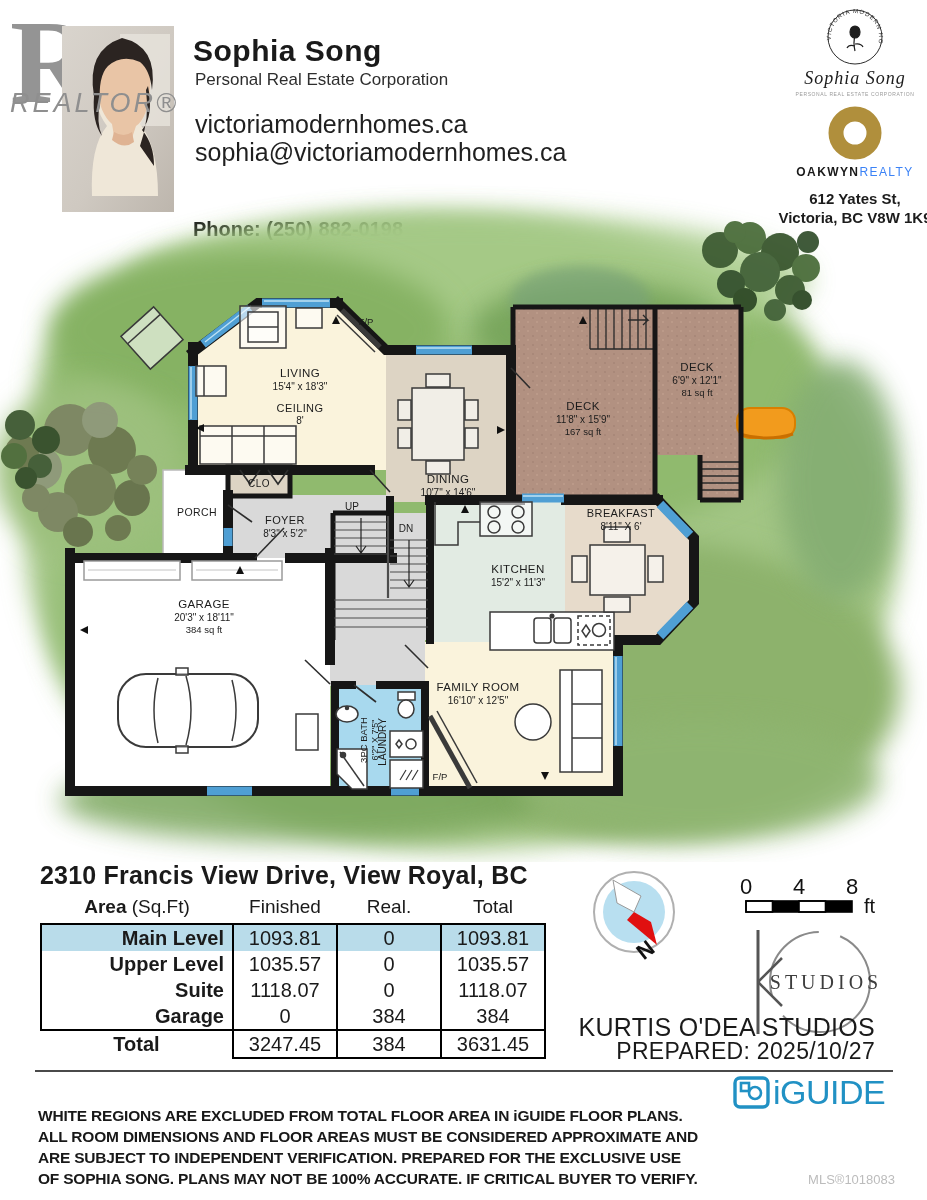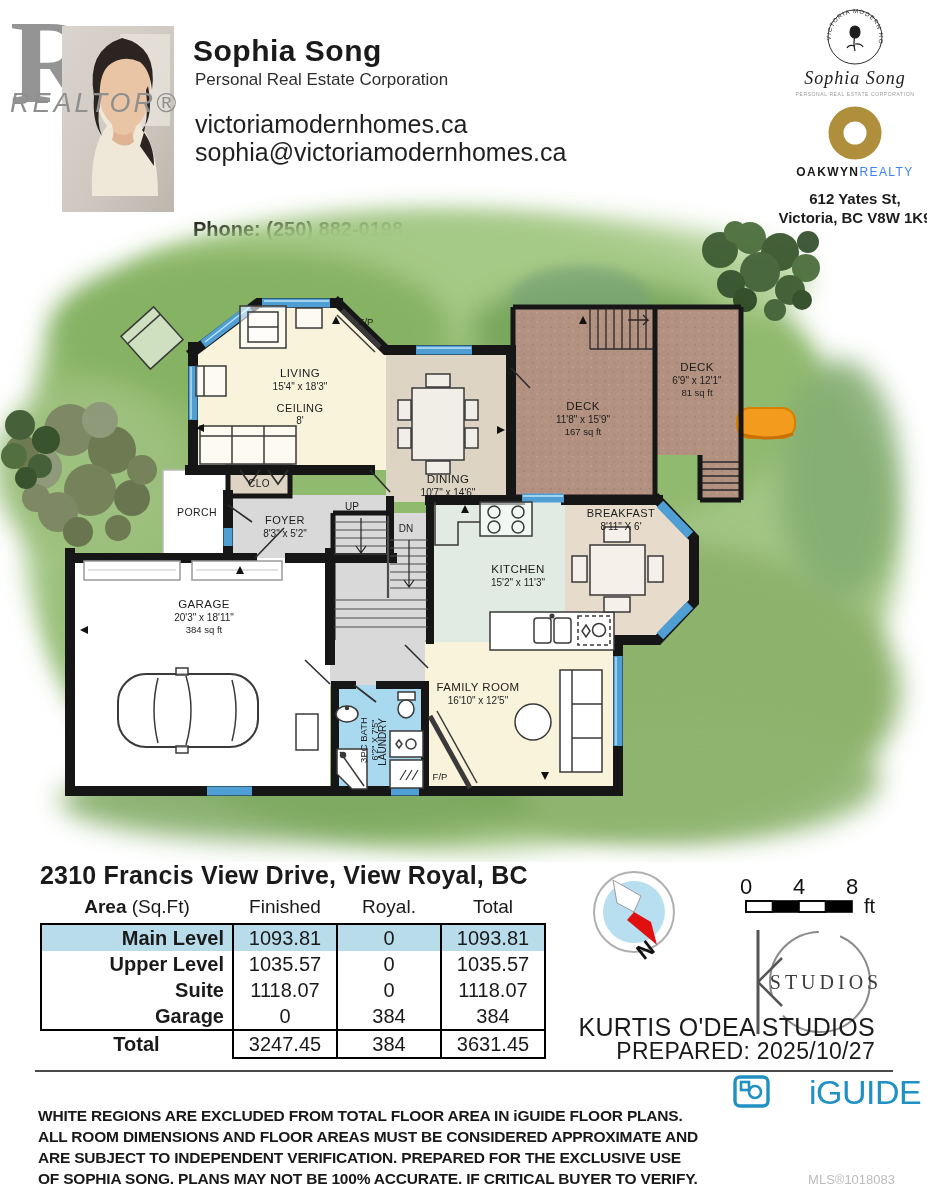--- a/index.html
+++ b/index.html
@@ -431,21 +431,21 @@
     </g>
   </svg>
 
   <div class="abs prop-address" style="left:40px;top:861px;">2310 Francis View Drive, View Royal, BC</div>
 
   <table class="area-table abs" style="left:40px;top:896px;">
     <thead>
       <tr>
         <th><b>Area</b><span> (Sq.Ft)</span></th>
         <th>Finished</th>
-        <th>Royal.</th>
+        <th>Real.</th>
         <th>Total</th>
       </tr>
     </thead>
     <tbody class="blk">
       <tr class="hl">
         <td class="lbl">Main Level</td>
         <td class="num">1093.81</td>
         <td class="num">0</td>
         <td class="num">1093.81</td>
       </tr>
@@ -510,21 +510,21 @@
 
   <div class="abs divider" style="left:35px;top:1070px;"></div>
 
   <div class="abs disc" style="left:38px;top:1080px;width:670px;">
     <div>WHITE REGIONS ARE EXCLUDED FROM TOTAL FLOOR AREA IN iGUIDE FLOOR PLANS.</div>
     <div>ALL ROOM DIMENSIONS AND FLOOR AREAS MUST BE CONSIDERED APPROXIMATE AND</div>
     <div>ARE SUBJECT TO INDEPENDENT VERIFICATION. PREPARED FOR THE EXCLUSIVE USE</div>
     <div>OF SOPHIA SONG. PLANS MAY NOT BE 100% ACCURATE. IF CRITICAL BUYER TO VERIFY.</div>
   </div>
 
-  <div class="abs" style="left:733px;top:1073px;display:flex;gap:36px;">
+  <div class="abs" style="left:733px;top:1073px;display:flex;align-items:center;">
     <svg width="40" height="38" viewBox="0 0 40 38">
       <rect x="2" y="4" width="33" height="29" rx="5" fill="none" stroke="#2191c4" stroke-width="3.4"></rect>
       <rect x="8" y="9" width="8" height="8" fill="none" stroke="#2191c4" stroke-width="2.6"></rect>
       <circle cx="22" cy="19" r="6" fill="none" stroke="#2191c4" stroke-width="2.6"></circle>
     </svg>
     <span class="iguide-word">iGUIDE</span>
   </div>
 
   <div class="abs mls" style="left:600px;top:1172px;width:295px;text-align:right;">MLS®1018083</div>
 

